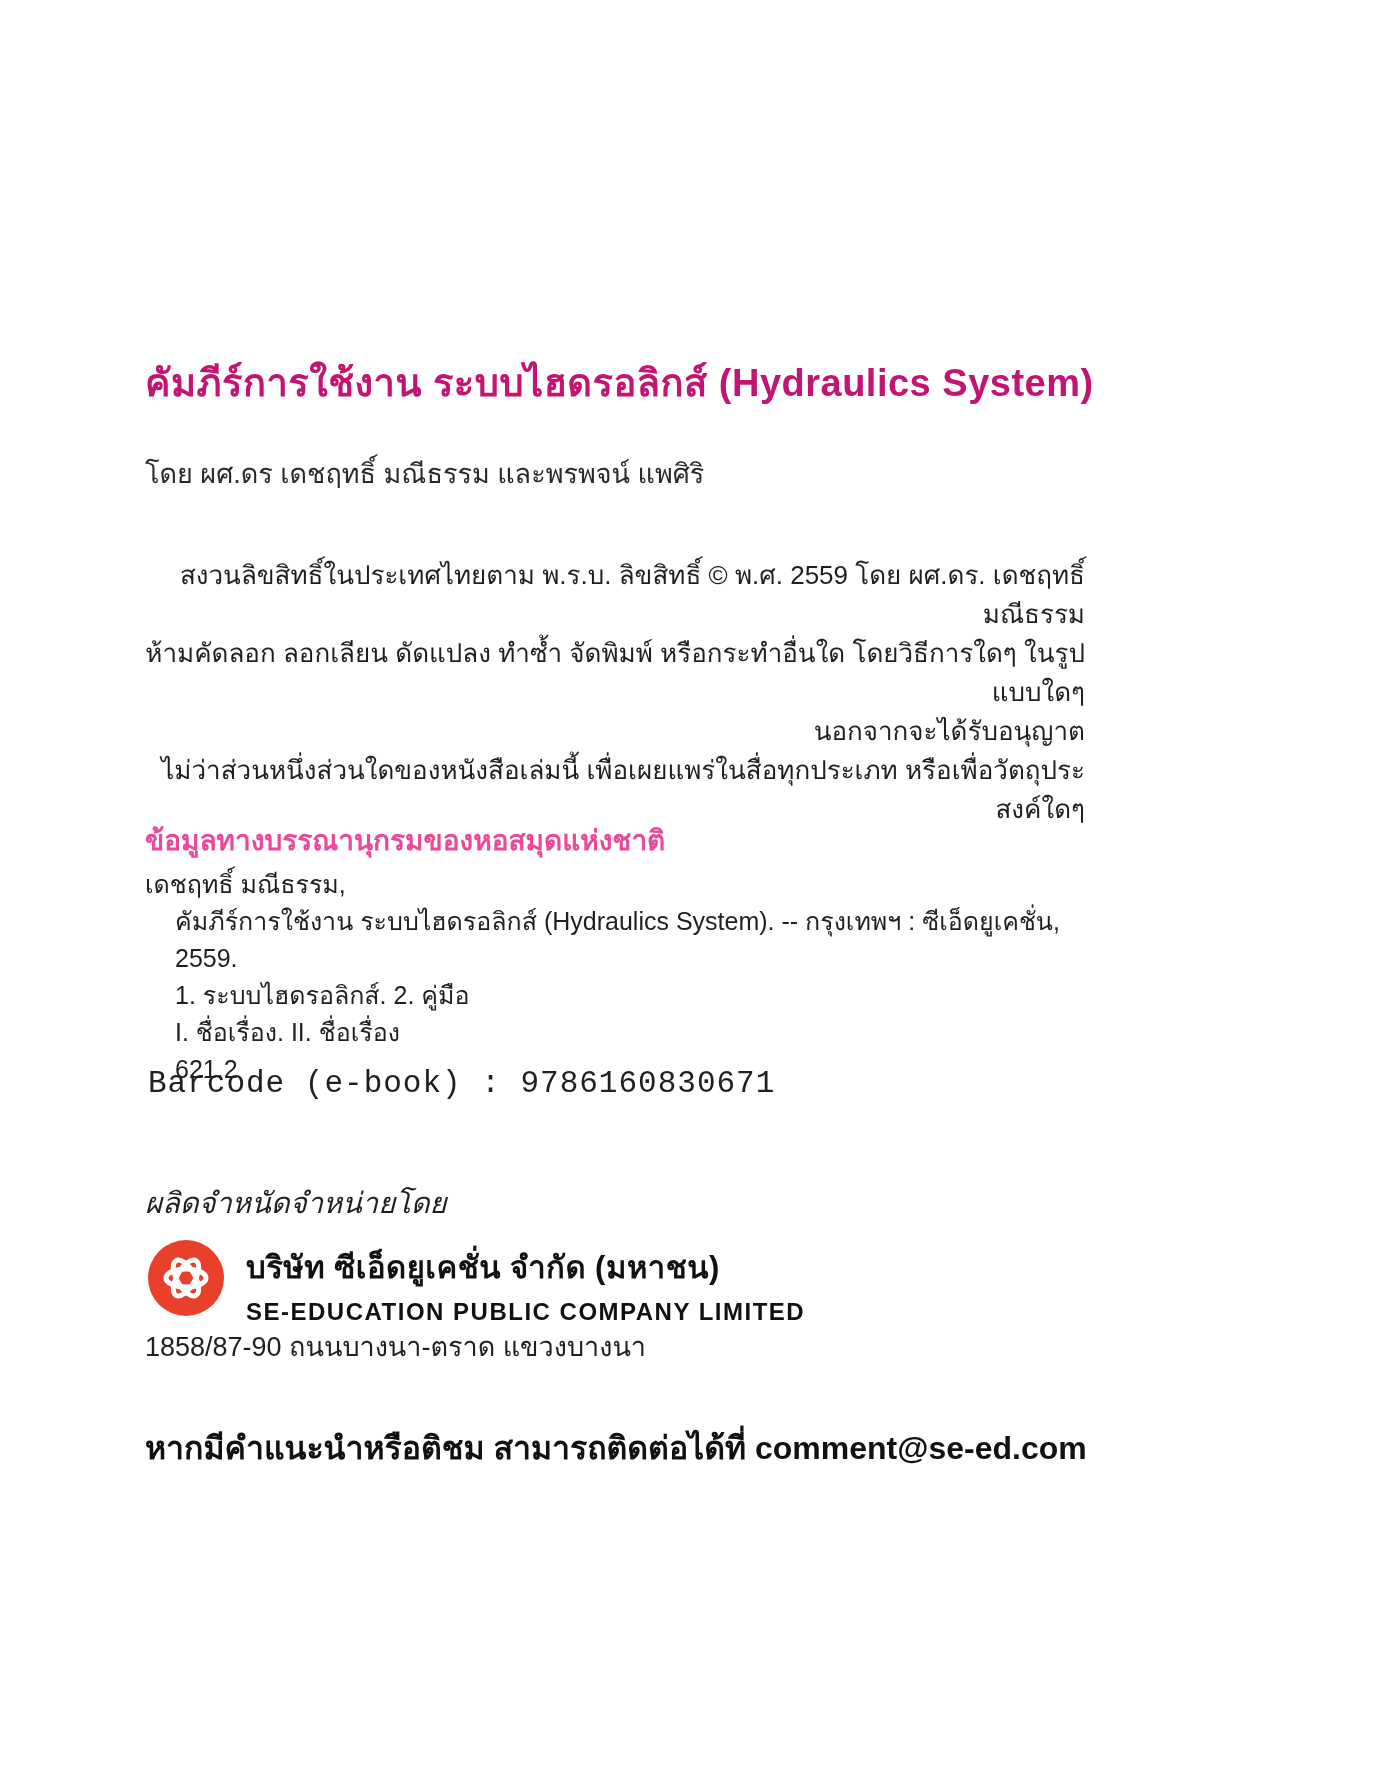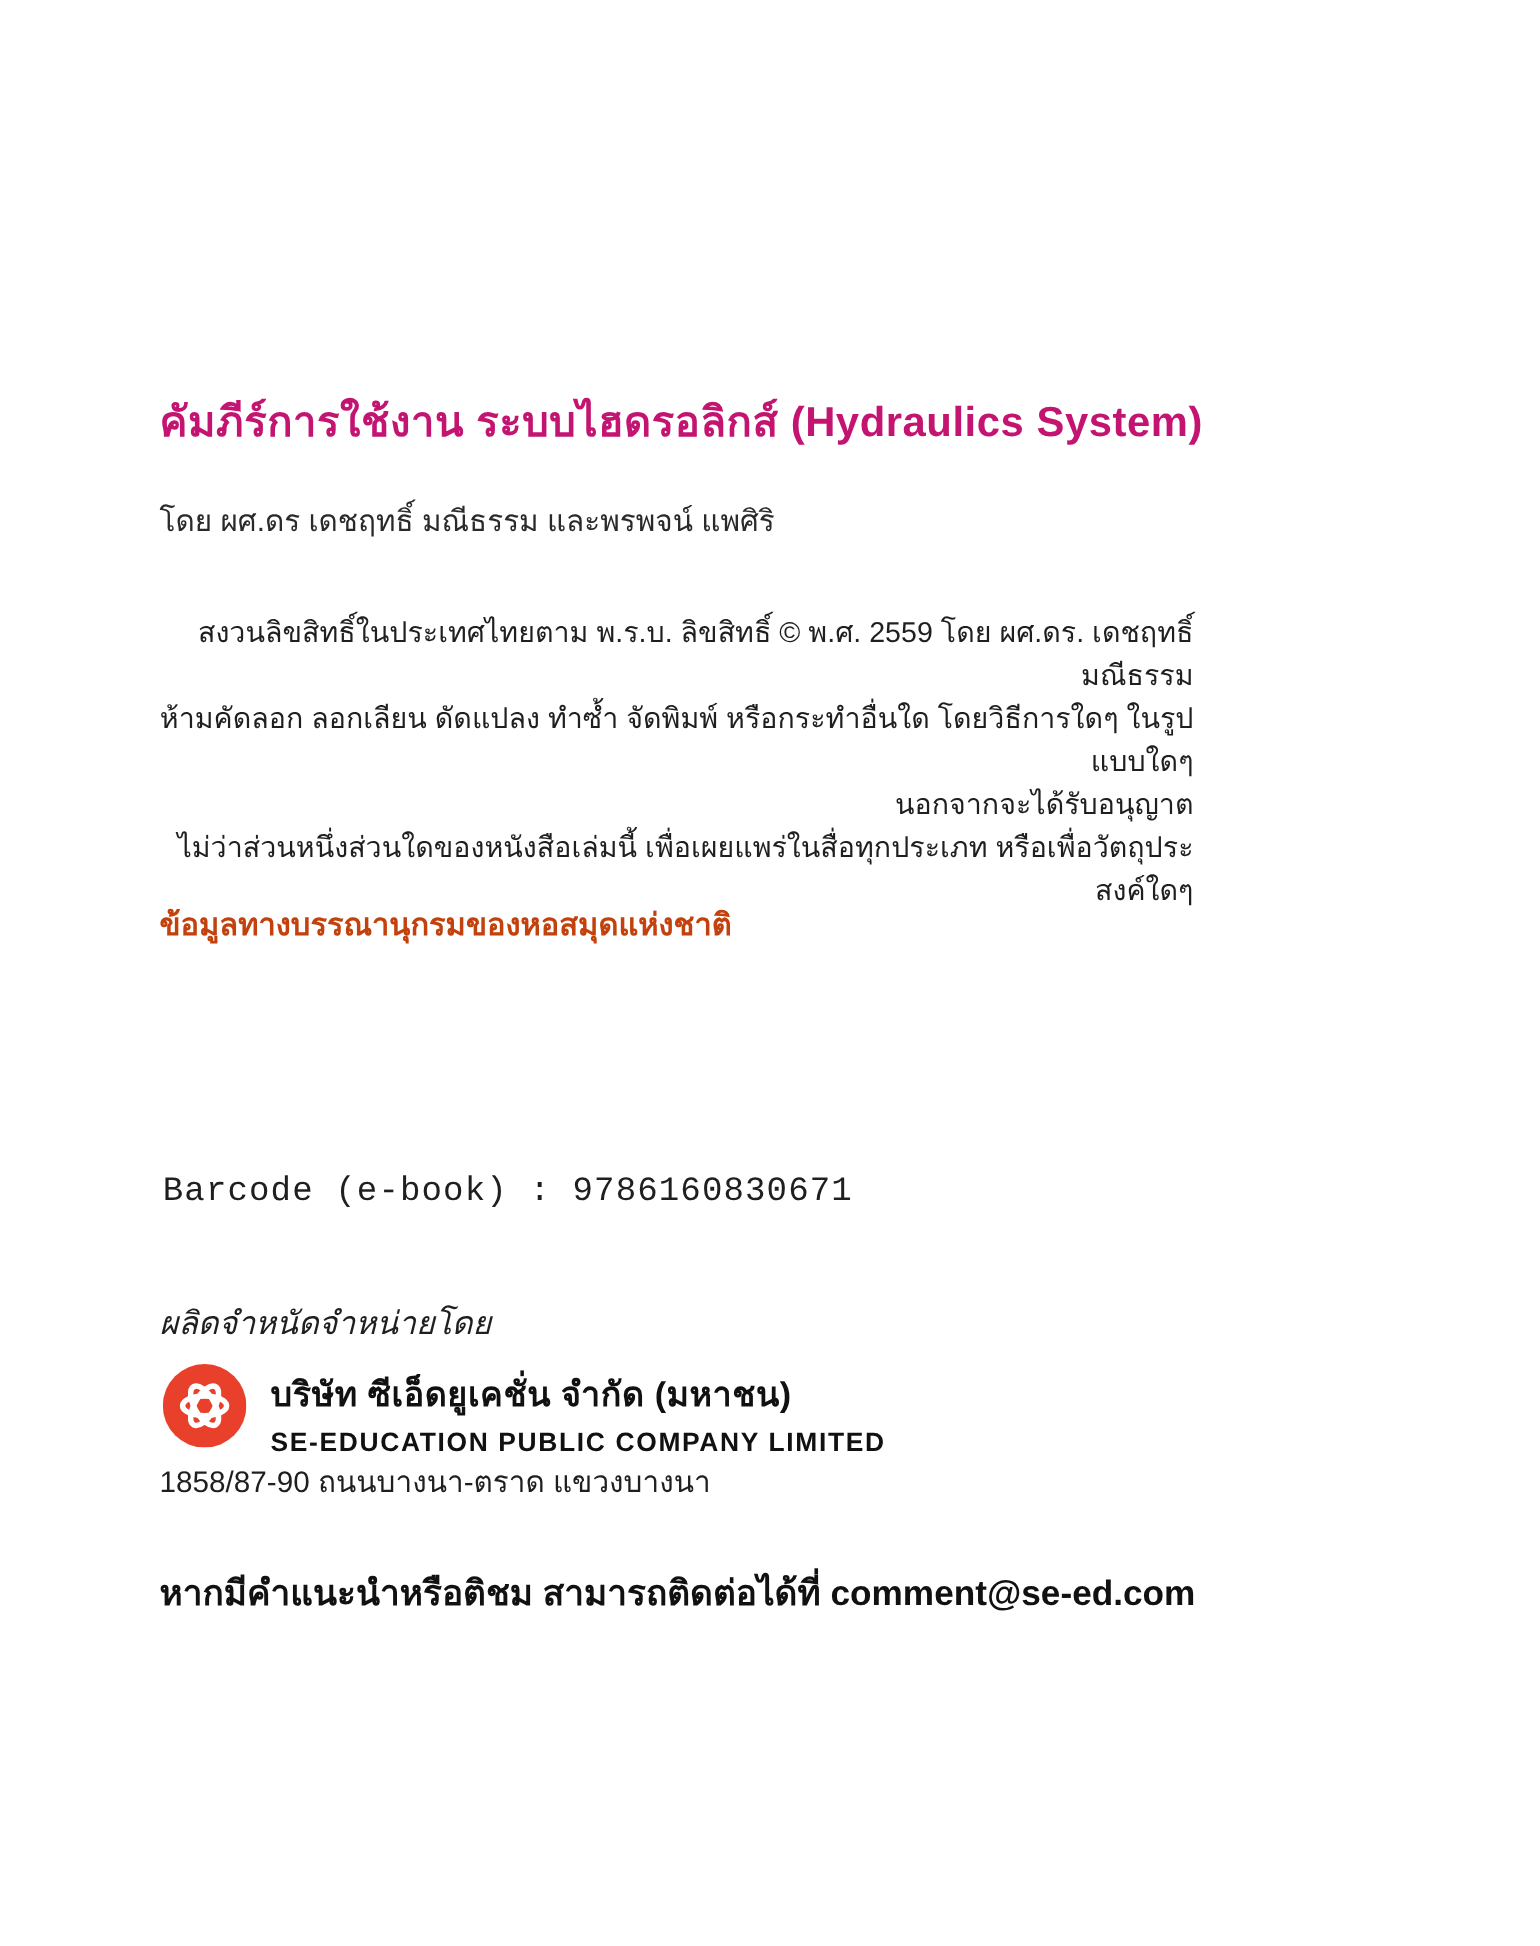--- a/index.html
+++ b/index.html
@@ -44,21 +44,21 @@
     color: #1f1f1f;
     text-align: right;
   }
   .biblio-heading {
     position: absolute;
     left: 145px;
     top: 818px;
     width: 900px;
     font-size: 28px;
     font-weight: bold;
-    color: #c2410c;
+    color: #ec4899;
   }
   .biblio {
     position: absolute;
     left: 145px;
     top: 866px;
     width: 960px;
     font-size: 25px;
     line-height: 37px;
     color: #1f1f1f;
   }
@@ -136,20 +136,27 @@
 
   <div class="copyright">
     <div>สงวนลิขสิทธิ์ในประเทศไทยตาม พ.ร.บ. ลิขสิทธิ์ © พ.ศ. 2559  โดย  ผศ.ดร. เดชฤทธิ์ มณีธรรม</div>
     <div>ห้ามคัดลอก ลอกเลียน ดัดแปลง ทำซ้ำ จัดพิมพ์ หรือกระทำอื่นใด โดยวิธีการใดๆ ในรูปแบบใดๆ</div>
     <div>นอกจากจะได้รับอนุญาต</div>
     <div>ไม่ว่าส่วนหนึ่งส่วนใดของหนังสือเล่มนี้ เพื่อเผยแพร่ในสื่อทุกประเภท หรือเพื่อวัตถุประสงค์ใดๆ</div>
   </div>
 
   <div class="biblio-heading">ข้อมูลทางบรรณานุกรมของหอสมุดแห่งชาติ</div>
 
+  <div class="biblio">
+    <div>เดชฤทธิ์ มณีธรรม,</div>
+    <div class="indent">คัมภีร์การใช้งาน ระบบไฮดรอลิกส์ (Hydraulics System). -- กรุงเทพฯ : ซีเอ็ดยูเคชั่น, 2559.</div>
+    <div class="indent">1. ระบบไฮดรอลิกส์.  2. คู่มือ</div>
+    <div class="indent">I.  ชื่อเรื่อง.  II. ชื่อเรื่อง</div>
+    <div class="indent">621.2</div>
+  </div>
 
   <div class="barcode-line">Barcode (e-book) : 9786160830671</div>
 
   <div class="distributor-intro">ผลิดจำหนัดจำหน่ายโดย</div>
 
   <div class="publisher-block">
     <svg class="logo-badge" viewBox="0 0 76 76" xmlns="http://www.w3.org/2000/svg" aria-hidden="true">
       <circle cx="38" cy="38" r="38" fill="var(--logo-red, #e8402a)"></circle>
       <g stroke="#ffffff" stroke-width="5" fill="none">
         <ellipse cx="38" cy="38" rx="20" ry="9"></ellipse>

